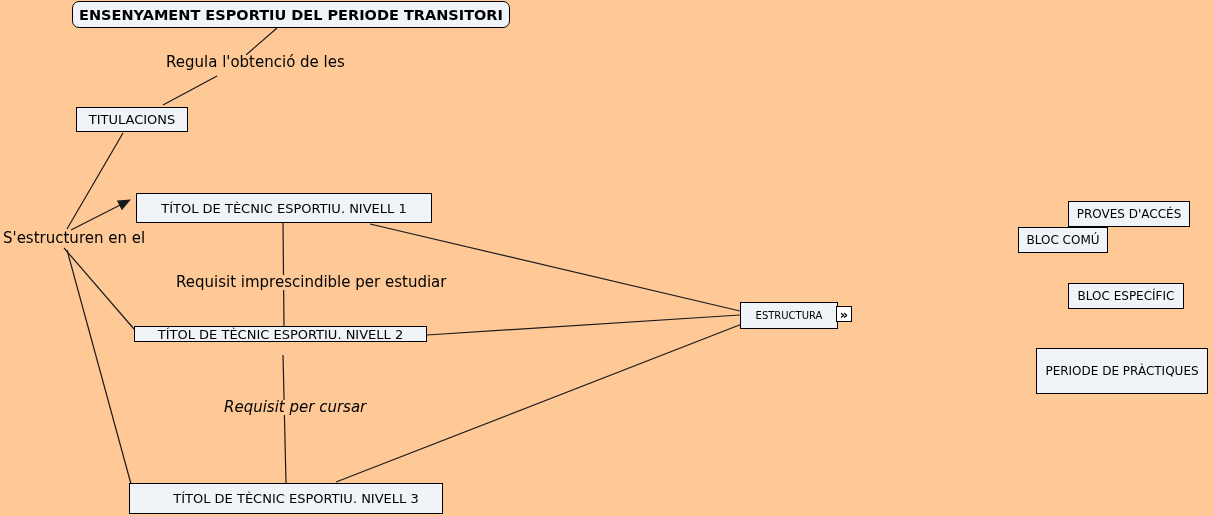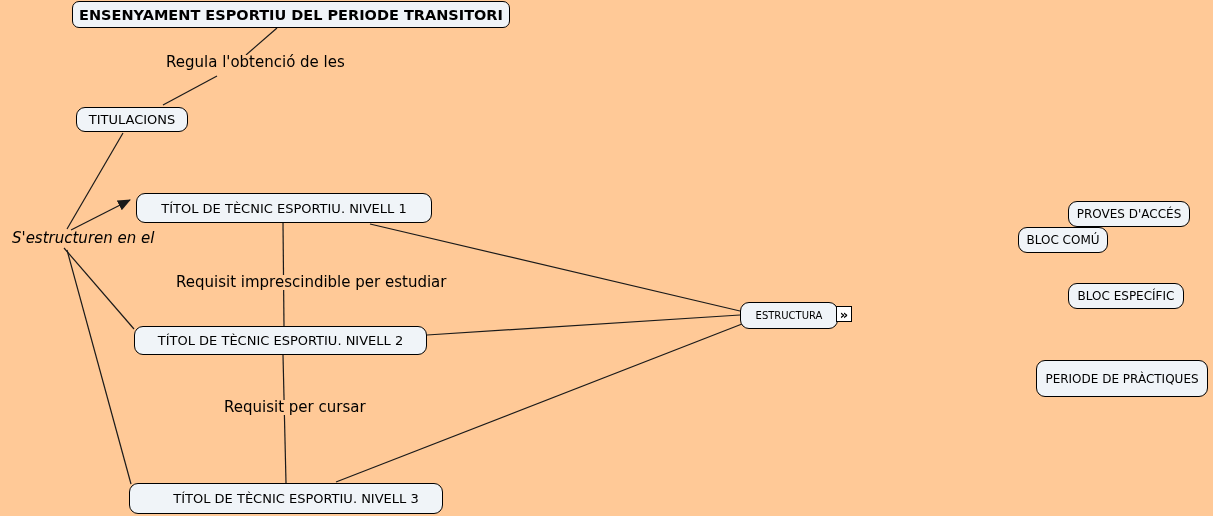--- a/index.html
+++ b/index.html
@@ -18,21 +18,21 @@
     font-family:"DejaVu Sans","Liberation Sans",sans-serif;
     color:var(--text);
   }
   .edge-layer{position:absolute;left:0;top:0;z-index:1;}
   .node{
     position:absolute;
     box-sizing:border-box;
     display:flex;align-items:center;justify-content:center;
     background:var(--node-fill);
     border:1px solid var(--node-border);
-    border-radius:9px;
+    border-radius:0;
     font-size:13px;
     white-space:nowrap;
     z-index:3;
     cursor:default;
   }
   [data-name="node-ensenyament"]{font-weight:bold;font-size:14.5px;border-radius:7px;}
   [data-name="node-estructura"]{font-size:10px;}
   [data-name="node-proves-dacces"],
   [data-name="node-bloc-comu"],
   [data-name="node-bloc-especific"],
@@ -78,30 +78,30 @@
       <line x1="64" y1="248" x2="134" y2="329" stroke="#1a1a1a" stroke-width="1.2" data-name="connector-line-sestructuren-to-titol-nivell-2"></line>
       <line x1="67" y1="250" x2="131" y2="484" stroke="#1a1a1a" stroke-width="1.2" data-name="connector-line-sestructuren-to-titol-nivell-3"></line>
       <line x1="283" y1="223" x2="284" y2="326" stroke="#1a1a1a" stroke-width="1.2" data-name="connector-line-titol-nivell-1-to-titol-nivell-2"></line>
       <line x1="283" y1="355" x2="286" y2="483" stroke="#1a1a1a" stroke-width="1.2" data-name="connector-line-titol-nivell-2-to-titol-nivell-3"></line>
       <line x1="370" y1="224" x2="740" y2="311" stroke="#1a1a1a" stroke-width="1.2" data-name="connector-line-titol-nivell-1-to-estructura"></line>
       <line x1="427" y1="335" x2="740" y2="315" stroke="#1a1a1a" stroke-width="1.2" data-name="connector-line-titol-nivell-2-to-estructura"></line>
       <line x1="336" y1="482" x2="742" y2="324" stroke="#1a1a1a" stroke-width="1.2" data-name="connector-line-titol-nivell-3-to-estructura"></line>
     </svg>
   <div data-name="link-labels-layer" id="labels-layer">
       <div class="link-label" data-name="link-label-regula" style="left: 164px; top: 55px;">Regula l'obtenció de les</div>
-      <div class="link-label" data-name="link-label-sestructuren" style="left: 10px; top: 231px; font-style: italic;">S'estructuren en el</div>
+      <div class="link-label" data-name="link-label-sestructuren" style="left: 1px; top: 231px;">S'estructuren en el</div>
       <div class="link-label" data-name="link-label-requisit-estudiar" style="left: 174px; top: 275px;">Requisit imprescindible per estudiar</div>
-      <div class="link-label" data-name="link-label-requisit-cursar" style="left: 222px; top: 400px;">Requisit per cursar</div>
+      <div class="link-label" data-name="link-label-requisit-cursar" style="left: 222px; top: 400px; font-style: italic;">Requisit per cursar</div>
     </div>
   <div data-name="nodes-layer" id="nodes-layer">
       <div class="node" data-name="node-ensenyament" style="left: 72px; top: 1px; width: 438px; height: 27px;">ENSENYAMENT ESPORTIU DEL PERIODE TRANSITORI</div>
       <div class="node" data-name="node-titulacions" style="left: 76px; top: 107px; width: 112px; height: 25px;">TITULACIONS</div>
       <div class="node" data-name="node-titol-nivell-1" style="left: 136px; top: 193px; width: 296px; height: 30px;">TÍTOL DE TÈCNIC ESPORTIU. NIVELL 1</div>
-      <div class="node" data-name="node-titol-nivell-2" style="left: 134px; top: 326px; width: 293px; height: 29px;">TÍTOL DE TÈCNIC ESPORTIU. NIVELL 2</div>
+      <div class="node" data-name="node-titol-nivell-2" style="left: 134px; top: 326px; width: 293px; height: 16px;">TÍTOL DE TÈCNIC ESPORTIU. NIVELL 2</div>
       <div class="node" data-name="node-titol-nivell-3" style="left: 129px; top: 483px; width: 314px; height: 31px; padding-left: 20px;">TÍTOL DE TÈCNIC ESPORTIU. NIVELL 3</div>
       <div class="node" data-name="node-estructura" style="left: 740px; top: 302px; width: 98px; height: 27px;">ESTRUCTURA</div>
       <div class="expand-icon" data-name="expand-chevrons-icon">»</div>
       <div class="node" data-name="node-proves-dacces" style="left: 1068px; top: 172px; width: 122px; height: 26px; margin-top: 29px;">PROVES D'ACCÉS</div>
       <div class="node" data-name="node-bloc-comu" style="left: 1018px; top: 227px; width: 90px; height: 26px;">BLOC COMÚ</div>
       <div class="node" data-name="node-bloc-especific" style="left: 1068px; top: 283px; width: 116px; height: 26px;">BLOC ESPECÍFIC</div>
-      <div class="node" data-name="node-periode-practiques" style="left: 1036px; top: 348px; width: 172px; height: 37px; margin-top: 12px;">PERIODE DE PRÀCTIQUES</div>
+      <div class="node" data-name="node-periode-practiques" style="left: 1036px; top: 348px; width: 172px; height: 46px;">PERIODE DE PRÀCTIQUES</div>
     </div>
 </div>
 
 </body></html>

